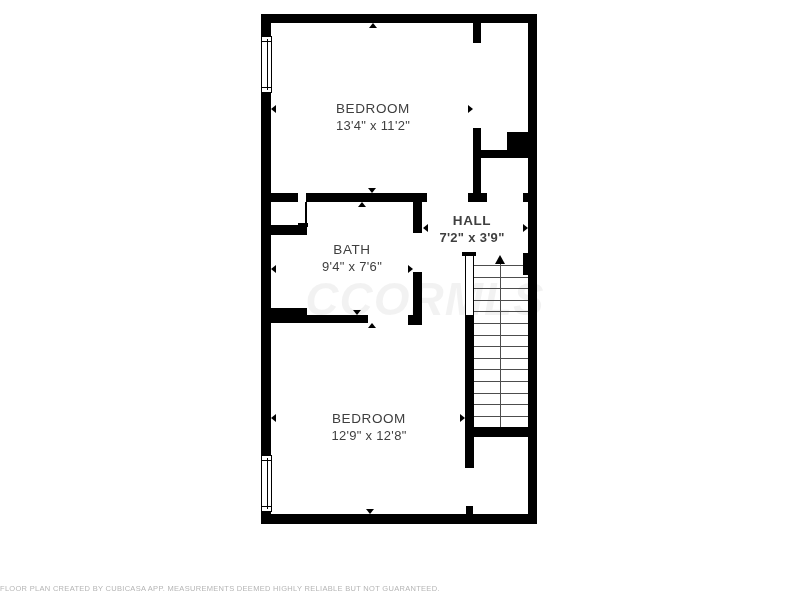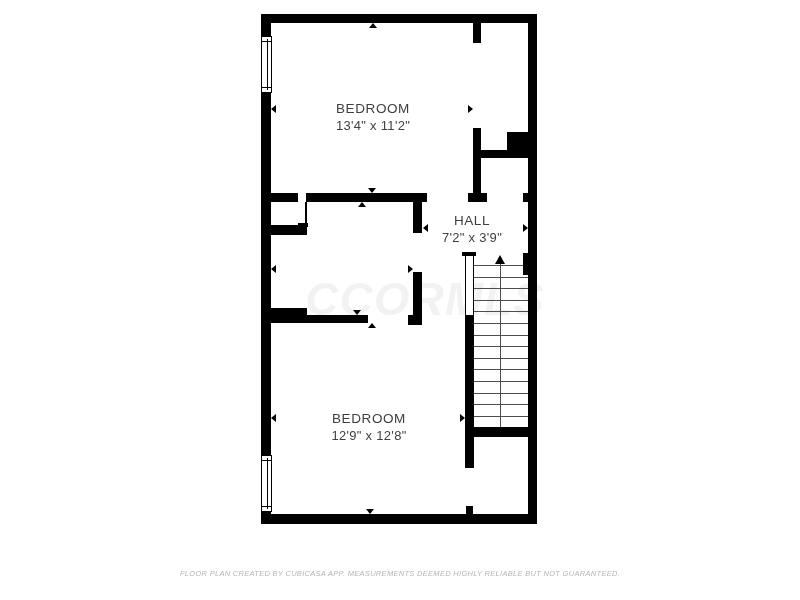--- a/index.html
+++ b/index.html
@@ -41,22 +41,22 @@
     color:var(--label,#3f3f3f);white-space:nowrap;z-index:5;
   }
   .room-name{font-size:13.5px;letter-spacing:.6px;text-align:center;}
   .room-dims{font-size:13px;letter-spacing:.3px;margin-top:2px;}
   .watermark{
     position:absolute;transform:translateX(-50%);
     font-size:46px;font-style:italic;font-weight:600;letter-spacing:1px;
     color:var(--watermark,rgba(0,0,0,0.05));z-index:1;white-space:nowrap;
   }
   .footer{
-    position:absolute;left:0;right:0;top:569px;text-align:center;
-    font-size:7.5px;letter-spacing:.3px;color:var(--footer,#b5b5b5);font-style:italic;
+    position:absolute;left:0;right:0;top:584px;text-align:left;
+    font-size:7.5px;letter-spacing:.3px;color:var(--footer,#b5b5b5);
   }
   .z2{z-index:2}.z3{z-index:3}
 </style>
 </head>
 <body>
 
 <div class="plan">
 
   <div class="watermark" style="left:425px;top:272px;">CCORMLS</div>
 
@@ -133,21 +133,25 @@
   <div class="tick right z3" style="left:523px;top:224px;"></div>
   <div class="tick up z3" style="left:368px;top:323px;"></div>
   <div class="tick left z3" style="left:271px;top:414px;"></div>
   <div class="tick right z3" style="left:460px;top:414px;"></div>
   <div class="tick down z3" style="left:366px;top:509px;"></div>
 
   <div class="room-label" style="left:373px;top:101px;">
     <div class="room-name">BEDROOM</div>
     <div class="room-dims">13'4" x 11'2"</div>
   </div>
-  <div class="room-label" style="left:472px;top:213px;">
+  <div class="room-label" style="left:352px;top:242px;">
+    <div class="room-name">BATH</div>
+    <div class="room-dims">9'4" x 7'6"</div>
+  </div>
+  <div class="room-label" style="left:472px;top:213px;font-weight:bold;">
     <div class="room-name">HALL</div>
     <div class="room-dims">7'2" x 3'9"</div>
   </div>
   <div class="room-label" style="left:369px;top:411px;">
     <div class="room-name">BEDROOM</div>
     <div class="room-dims">12'9" x 12'8"</div>
   </div>
 
 </div>
 

